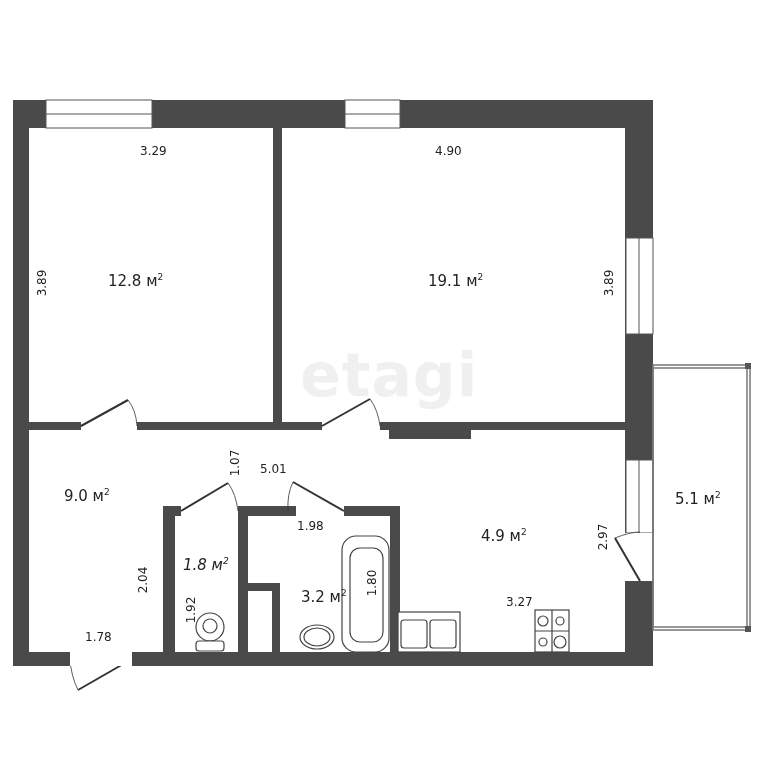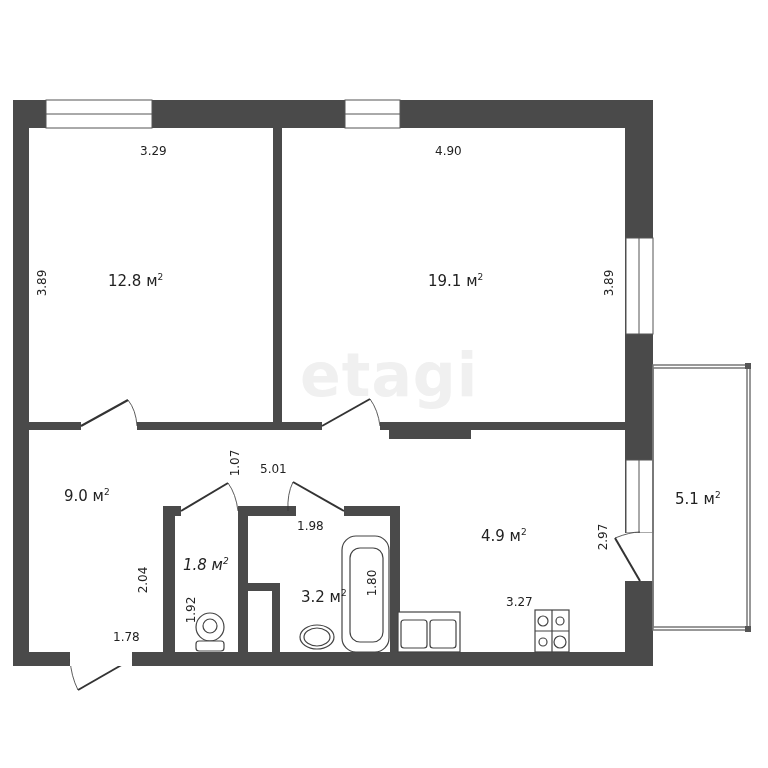--- a/index.html
+++ b/index.html
@@ -117,19 +117,19 @@
 <div class="lbl area" style="left:301px;top:556px;margin-top:32px;"><span>3.2 м</span><sup>2</sup></div>
 <div class="lbl area" style="left:481px;top:527px;"><span>4.9 м</span><sup>2</sup></div>
 <div class="lbl area" style="left:675px;top:490px;text-align:center;"><span>5.1 м</span><sup>2</sup></div>
 
 <div class="lbl dim" style="left:140px;top:144px;text-align:right;">3.29</div>
 <div class="lbl dim rot" style="left:29px;top:276px;">3.89</div>
 <div class="lbl dim" style="left:435px;top:144px;">4.90</div>
 <div class="lbl dim rot" style="left:596px;top:276px;">3.89</div>
 <div class="lbl dim rot" style="left:222px;top:456px;">1.07</div>
 <div class="lbl dim rot" style="left:130px;top:573px;">2.04</div>
-<div class="lbl dim" style="left:85px;top:630px;margin-left:28px;">1.78</div>
+<div class="lbl dim" style="left:85px;top:630px;">1.78</div>
 <div class="lbl dim rot" style="left:178px;top:603px;">1.92</div>
 <div class="lbl dim" style="left:297px;top:519px;">1.98</div>
 <div class="lbl dim rot" style="left:359px;top:576px;">1.80</div>
 <div class="lbl dim" style="left:260px;top:462px;">5.01</div>
 <div class="lbl dim rot" style="left:590px;top:530px;">2.97</div>
 <div class="lbl dim" style="left:496px;top:595px;margin-left:10px;">3.27</div>
 
 </body></html>

